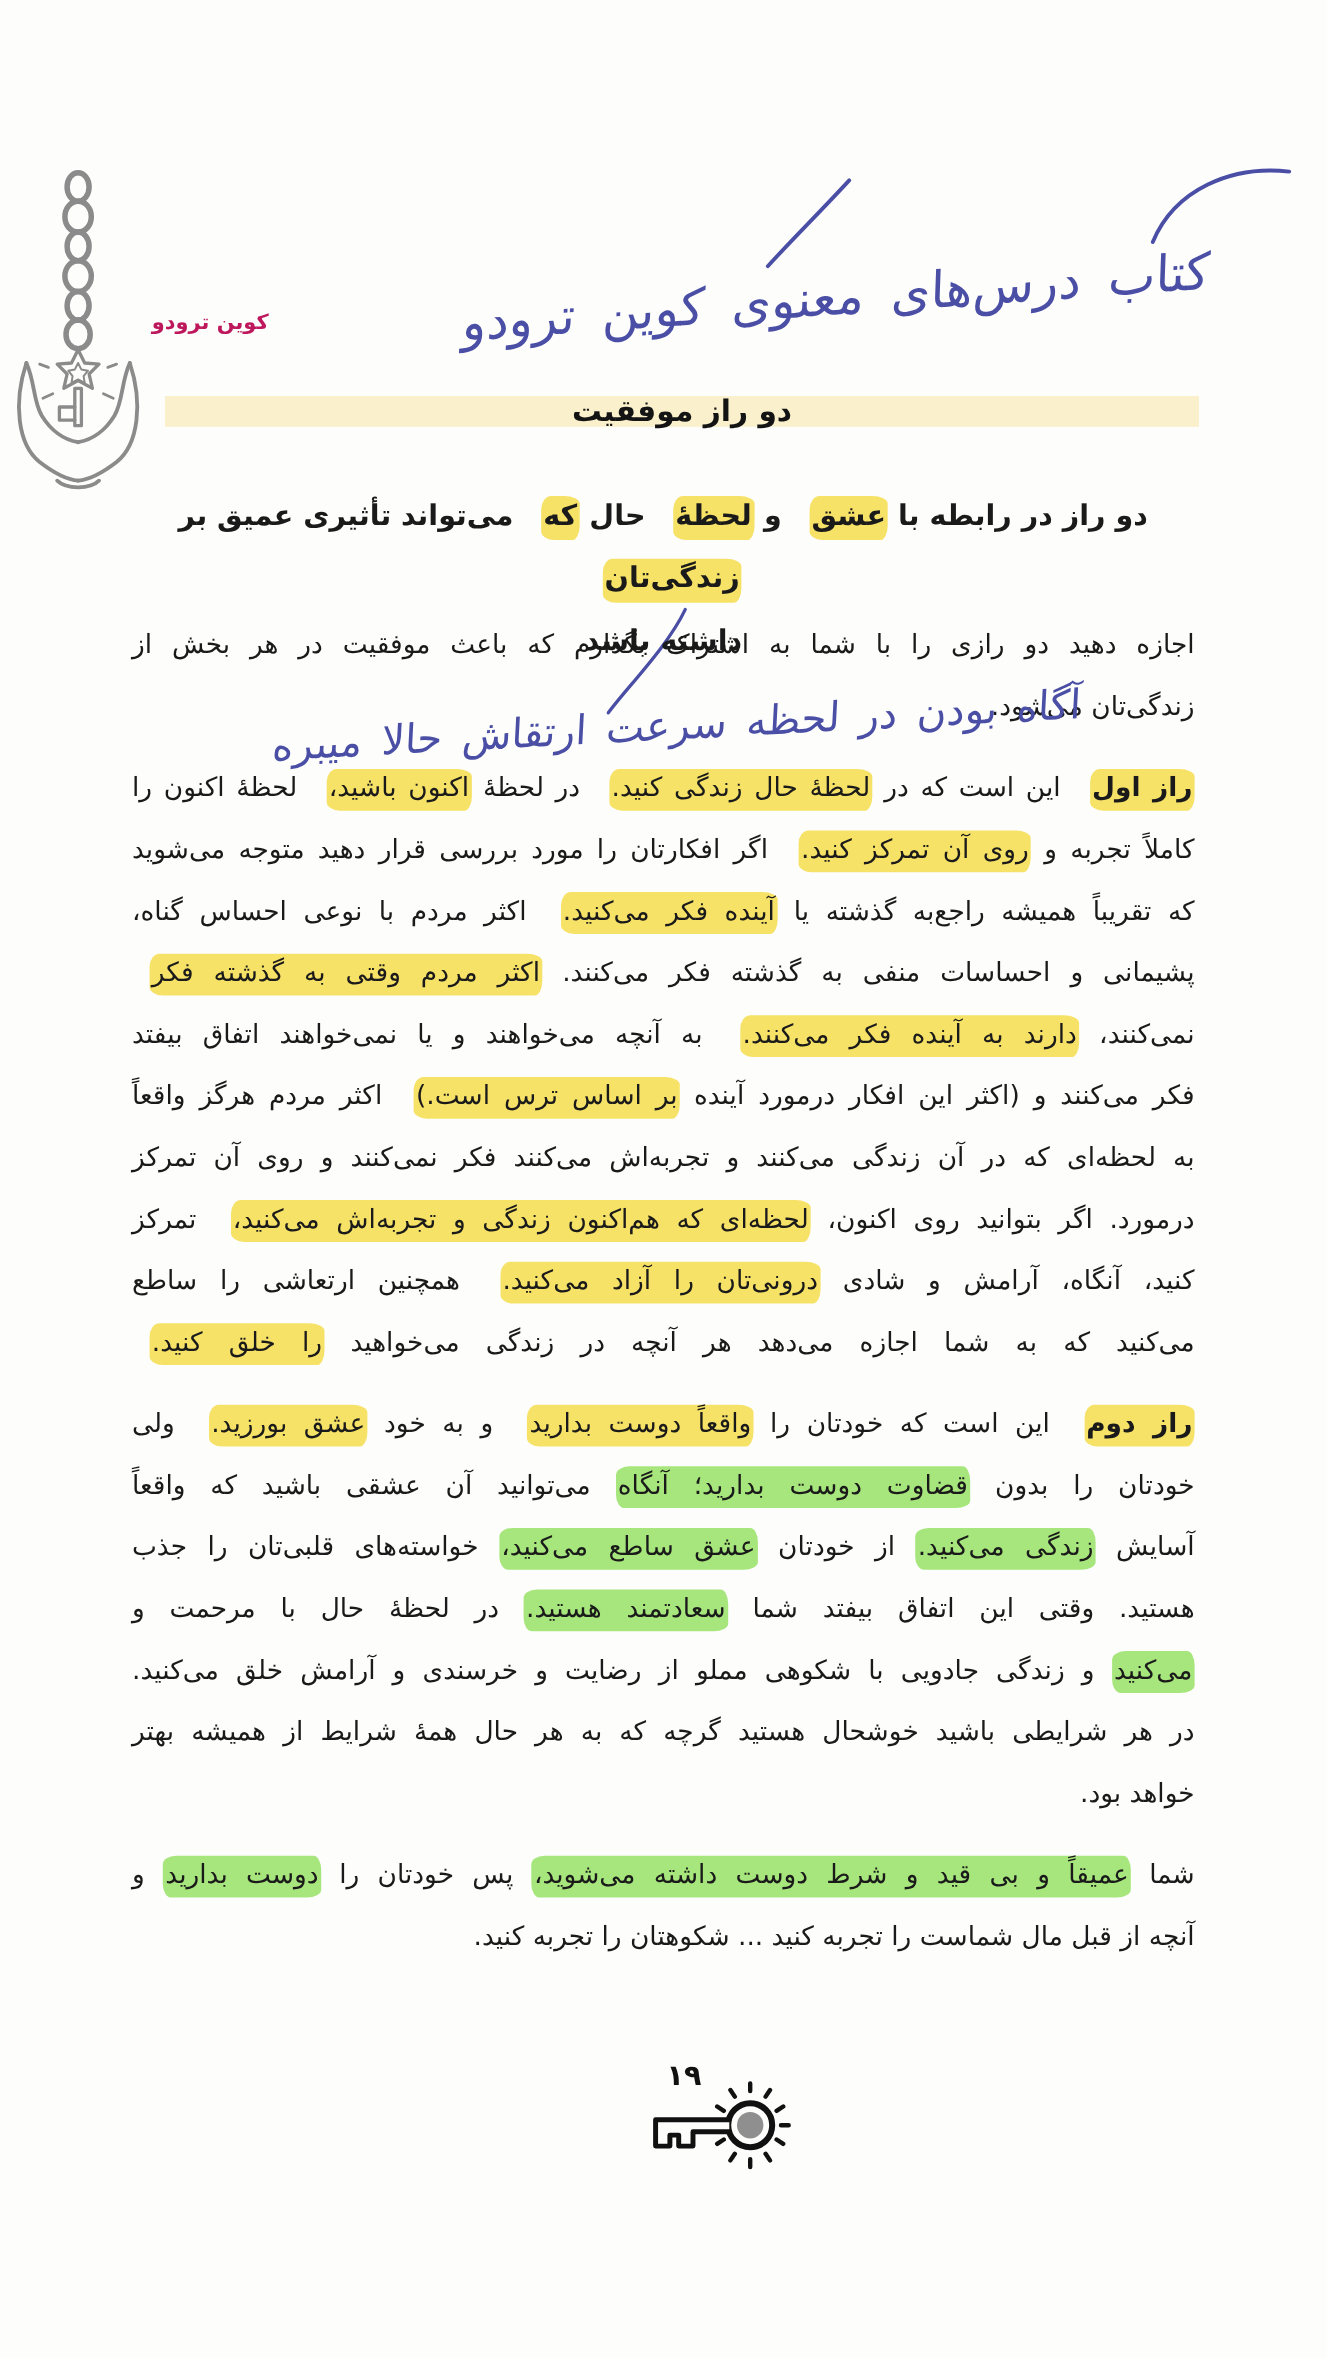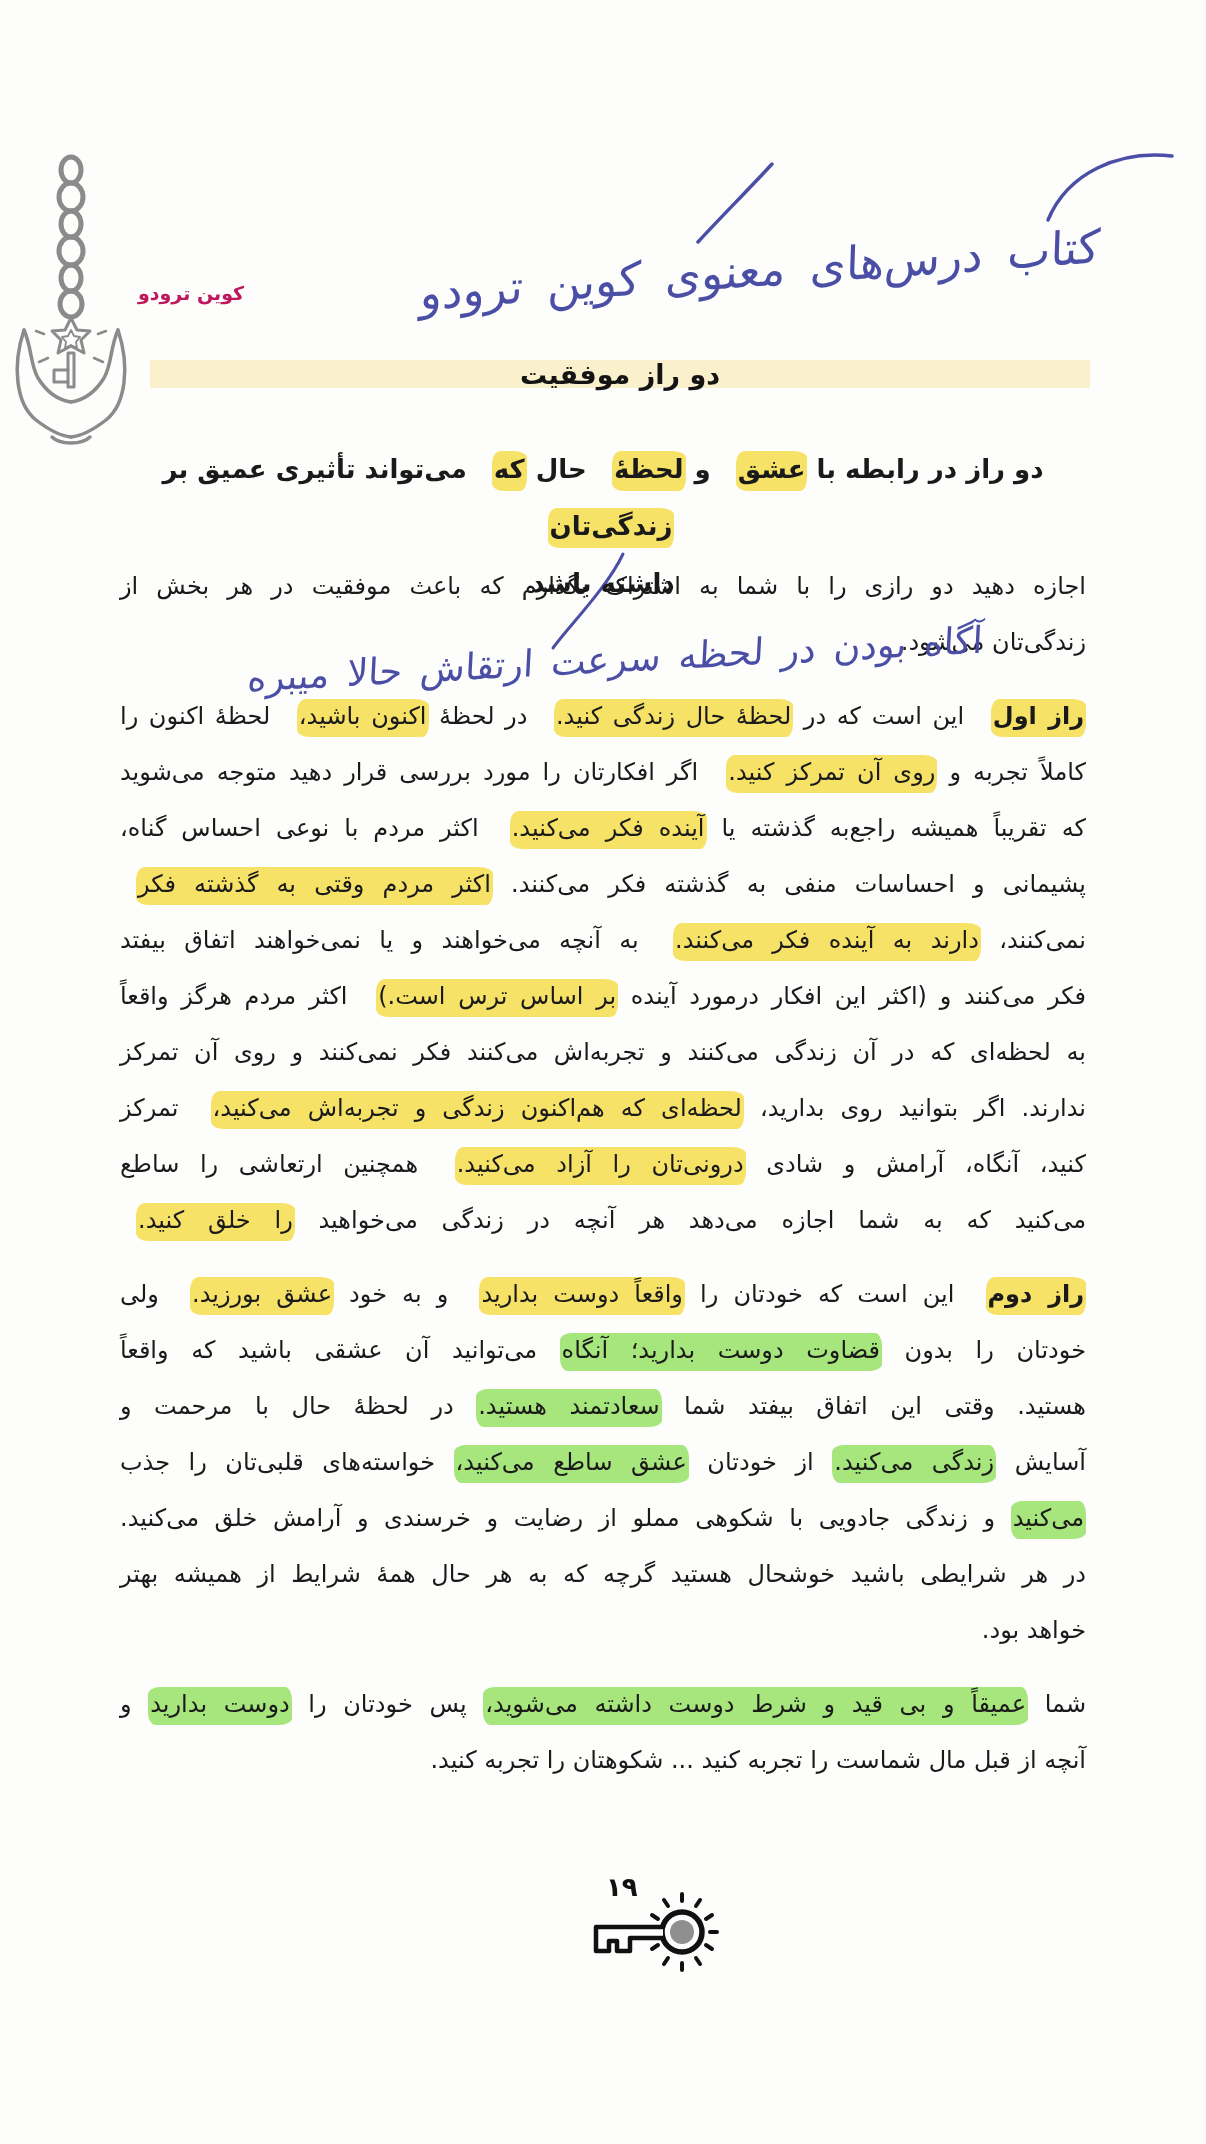--- a/index.html
+++ b/index.html
@@ -102,29 +102,29 @@
       <div class="line right"><span>زندگی‌تان می‌شود.</span></div>
     </div>
     <div class="para">
       <div class="line"><span class="hl hl-y b">راز اول</span><span> این است که در </span><span class="hl hl-y">لحظهٔ حال زندگی کنید.</span><span> در لحظهٔ </span><span class="hl hl-y">اکنون باشید،</span><span> لحظهٔ اکنون را</span></div>
       <div class="line"><span>کاملاً تجربه و </span><span class="hl hl-y">روی آن تمرکز کنید.</span><span> اگر افکارتان را مورد بررسی قرار دهید متوجه می‌شوید</span></div>
       <div class="line"><span>که تقریباً همیشه راجع‌به گذشته یا </span><span class="hl hl-y">آینده فکر می‌کنید.</span><span> اکثر مردم با نوعی احساس گناه،</span></div>
       <div class="line"><span>پشیمانی و احساسات منفی به گذشته فکر می‌کنند. </span><span class="hl hl-y">اکثر مردم وقتی به گذشته فکر</span></div>
       <div class="line"><span>نمی‌کنند، </span><span class="hl hl-y">دارند به آینده فکر می‌کنند.</span><span> به آنچه می‌خواهند و یا نمی‌خواهند اتفاق بیفتد</span></div>
       <div class="line"><span>فکر می‌کنند و (اکثر این افکار درمورد آینده </span><span class="hl hl-y">بر اساس ترس است.)</span><span> اکثر مردم هرگز واقعاً</span></div>
       <div class="line"><span>به لحظه‌ای که در آن زندگی می‌کنند و تجربه‌اش می‌کنند فکر نمی‌کنند و روی آن تمرکز</span></div>
-      <div class="line"><span>ندارند. اگر بتوانید روی بدارید، </span><span class="hl hl-y">لحظه‌ای که هم‌اکنون زندگی و تجربه‌اش می‌کنید،</span><span> تمرکز</span></div>
+      <div class="line"><span>درمورد. اگر بتوانید روی اکنون، </span><span class="hl hl-y">لحظه‌ای که هم‌اکنون زندگی و تجربه‌اش می‌کنید،</span><span> تمرکز</span></div>
       <div class="line"><span>کنید، آنگاه، آرامش و شادی </span><span class="hl hl-y">درونی‌تان را آزاد می‌کنید.</span><span> همچنین ارتعاشی را ساطع</span></div>
       <div class="line"><span>می‌کنید که به شما اجازه می‌دهد هر آنچه در زندگی می‌خواهید </span><span class="hl hl-y">را خلق کنید.</span></div>
     </div>
     <div class="para">
       <div class="line"><span class="hl hl-y b">راز دوم</span><span> این است که خودتان را </span><span class="hl hl-y">واقعاً دوست بدارید</span><span> و به خود </span><span class="hl hl-y">عشق بورزید.</span><span> ولی</span></div>
       <div class="line"><span>خودتان را بدون </span><span class="hl hl-g">قضاوت دوست بدارید؛ آنگاه</span><span> می‌توانید آن عشقی باشید که واقعاً</span></div>
+      <div class="line"><span>آسایش </span><span class="hl hl-g">زندگی می‌کنید.</span><span> از خودتان </span><span class="hl hl-g">عشق ساطع می‌کنید،</span><span> خواسته‌های قلبی‌تان را جذب</span></div>
       <div class="line"><span>هستید. وقتی این اتفاق بیفتد شما </span><span class="hl hl-g">سعادتمند هستید.</span><span> در لحظهٔ حال با مرحمت و</span></div>
-      <div class="line"><span>آسایش </span><span class="hl hl-g">زندگی می‌کنید.</span><span> از خودتان </span><span class="hl hl-g">عشق ساطع می‌کنید،</span><span> خواسته‌های قلبی‌تان را جذب</span></div>
       <div class="line"><span class="hl hl-g">می‌کنید</span><span> و زندگی جادویی با شکوهی مملو از رضایت و خرسندی و آرامش خلق می‌کنید.</span></div>
       <div class="line"><span>در هر شرایطی باشید خوشحال هستید گرچه که به هر حال همهٔ شرایط از همیشه بهتر</span></div>
       <div class="line right"><span>خواهد بود.</span></div>
     </div>
     <div class="para">
       <div class="line"><span>شما </span><span class="hl hl-g">عمیقاً و بی قید و شرط دوست داشته می‌شوید،</span><span> پس خودتان را </span><span class="hl hl-g">دوست بدارید</span><span> و</span></div>
       <div class="line right"><span>آنچه از قبل مال شماست را تجربه کنید ... شکوهتان را تجربه کنید.</span></div>
     </div>
   </div>
 

